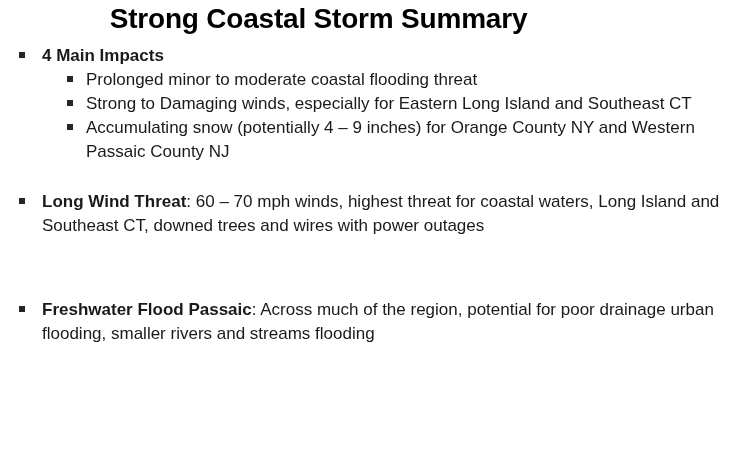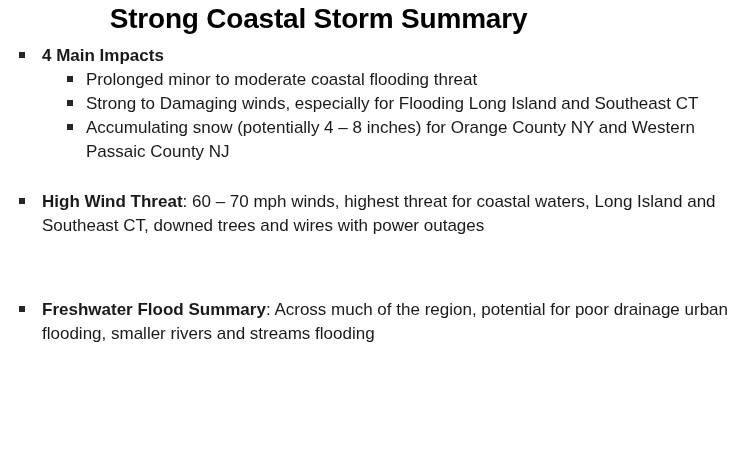--- a/index.html
+++ b/index.html
@@ -122,43 +122,43 @@
       <b class="lead">4 Main Impacts</b>
     </div>
 
     <div class="bullet-row lvl2">
       <span class="marker"></span>
       <span>Prolonged minor to moderate coastal flooding threat</span>
     </div>
 
     <div class="bullet-row lvl2">
       <span class="marker"></span>
-      <span>Strong to Damaging winds, especially for Flooding Long Island and Southeast CT</span>
+      <span>Strong to Damaging winds, especially for Eastern Long Island and Southeast CT</span>
     </div>
 
     <div class="bullet-row lvl2">
       <span class="marker"></span>
     </div>
 
     <div class="bullet-row lvl2">
       <span class="marker"></span>
-      <span>Accumulating snow (potentially 4 – 8 inches) for Orange County NY and Western Passaic County NJ</span>
+      <span>Accumulating snow (potentially 4 – 9 inches) for Orange County NY and Western Passaic County NJ</span>
     </div>
 
     <div class="spacer-md"></div>
 
     <div class="bullet-row lvl1">
       <span class="marker"></span>
-      <b class="lead">High Wind Threat</b><span class="rest">: 60 – 70 mph winds, highest threat for coastal waters, Long Island and Southeast CT, downed trees and wires with power outages</span>
+      <b class="lead">Long Wind Threat</b><span class="rest">: 60 – 70 mph winds, highest threat for coastal waters, Long Island and Southeast CT, downed trees and wires with power outages</span>
     </div>
 
     <div class="spacer-lg"></div>
 
 
     <div class="spacer-lg"></div>
 
     <div class="bullet-row lvl1">
       <span class="marker"></span>
-      <b class="lead">Freshwater Flood Summary</b><span class="rest">: Across much of the region, potential for poor drainage urban flooding, smaller rivers and streams flooding</span>
+      <b class="lead">Freshwater Flood Passaic</b><span class="rest">: Across much of the region, potential for poor drainage urban flooding, smaller rivers and streams flooding</span>
     </div>
 
   </div>
 </div>
 
 </body></html>

